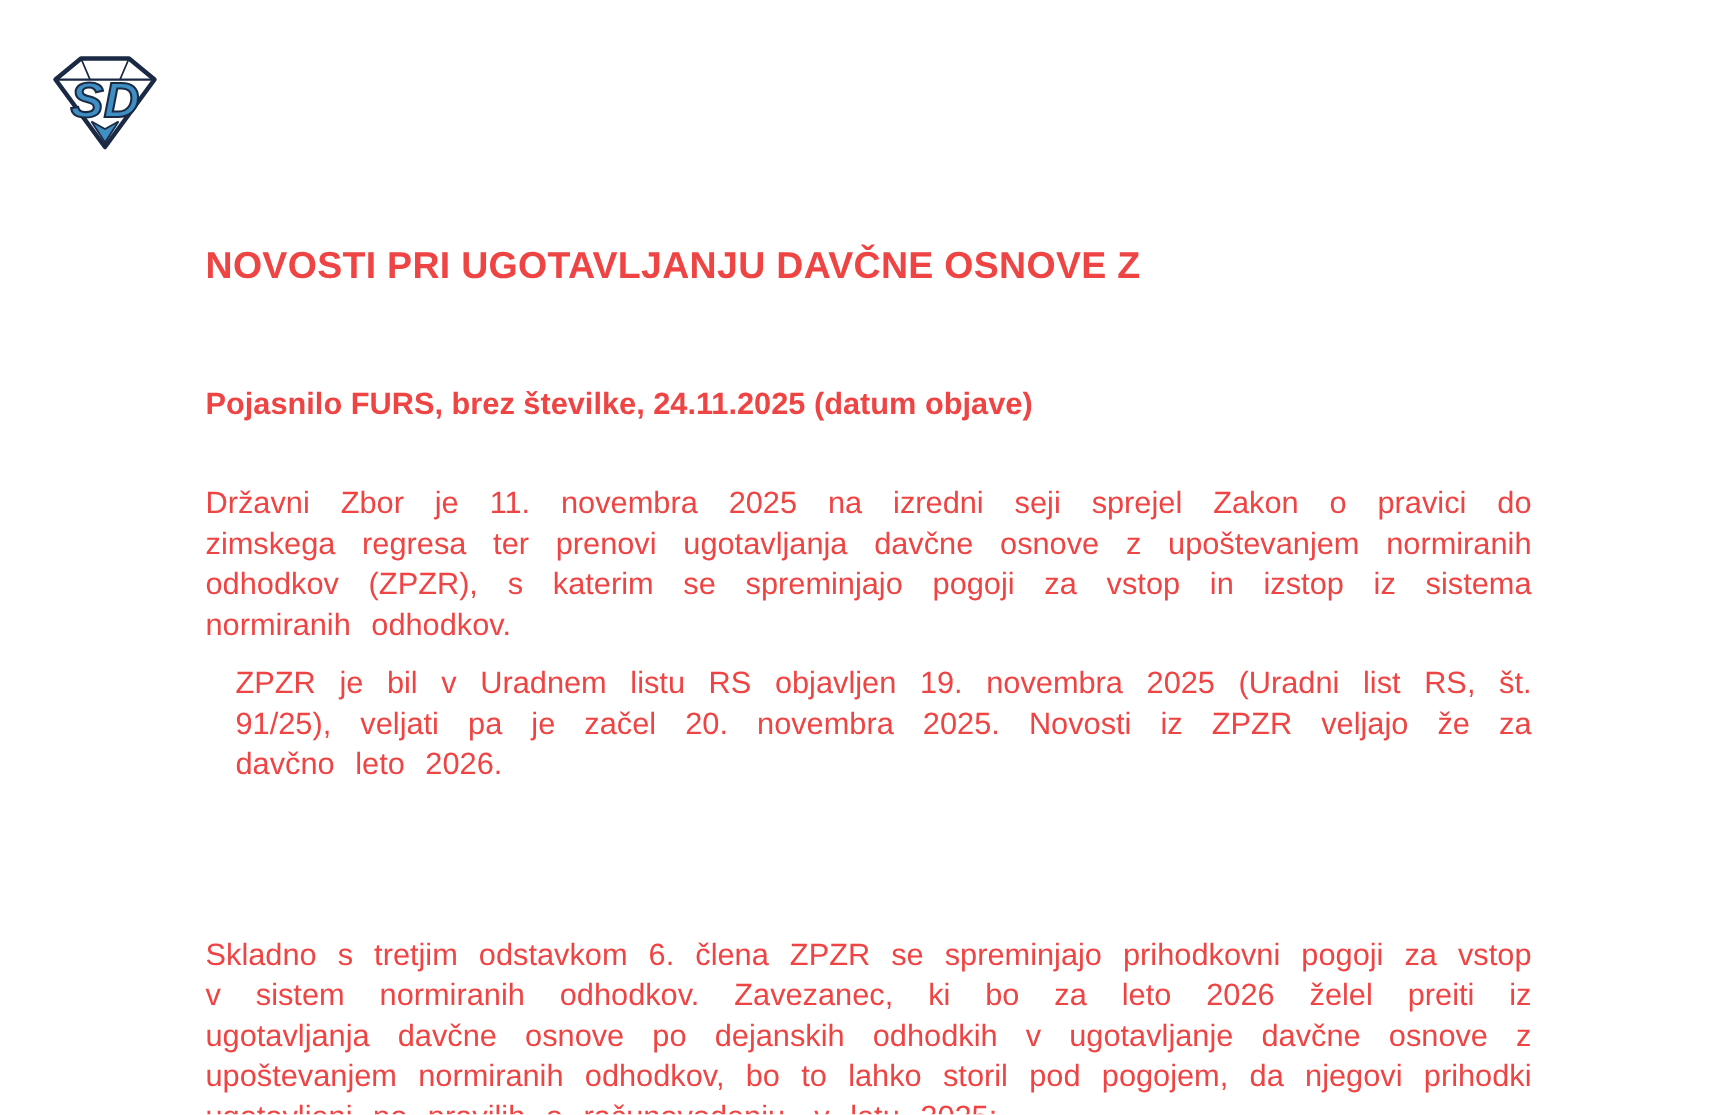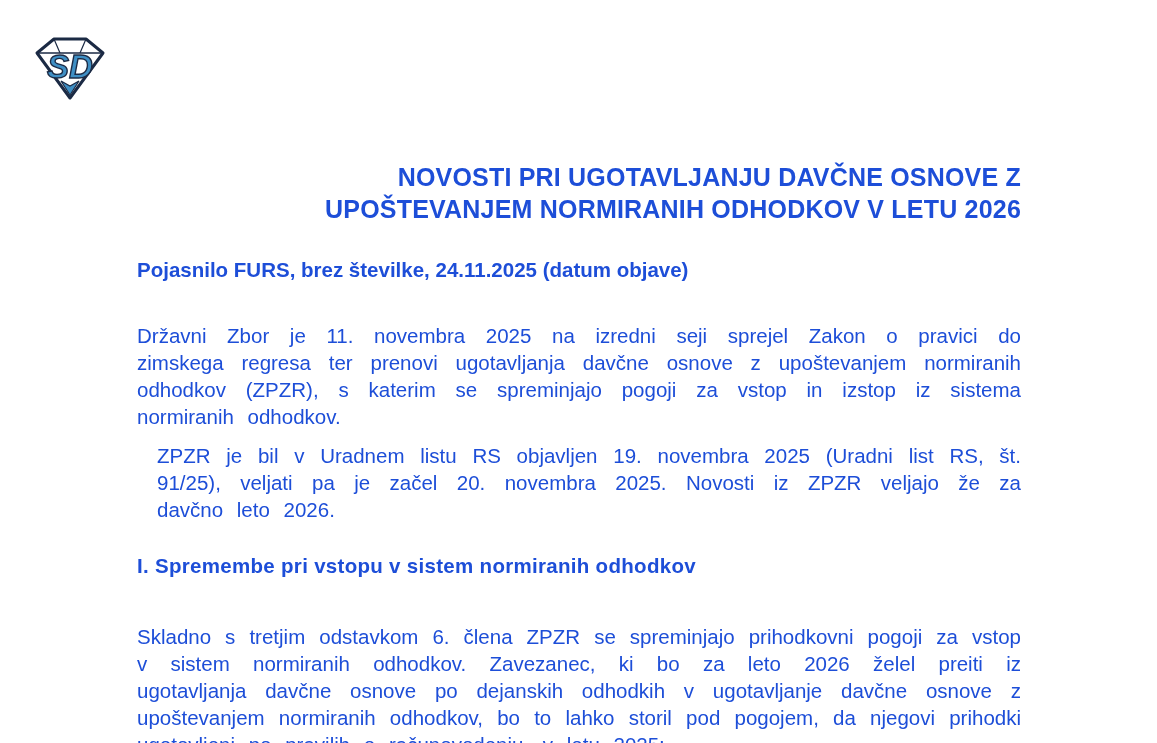--- a/index.html
+++ b/index.html
@@ -7,21 +7,21 @@
     padding: 0;
     background: #ffffff;
   }
   .page {
     position: relative;
     width: 1157px;
     height: 743px;
     background: #ffffff;
     overflow: hidden;
     font-family: "Liberation Sans", sans-serif;
-    color: #1d4ed8;
+    color: #ef4444;
   }
   .logo {
     position: absolute;
     left: 33px;
     top: 36px;
     width: 74px;
     height: 66px;
   }
   .content {
     position: absolute;
@@ -31,21 +31,21 @@
     height: 743px;
   }
   .content > * {
     position: absolute;
     left: 0;
     right: 0;
     margin: 0;
   }
   .title {
     top: 161px;
-    text-align: right;
+    text-align: left;
     font-size: 25px;
     line-height: 32px;
     font-weight: bold;
     letter-spacing: 0.2px;
   }
   .title .tline { display: block; }
   .meta {
     top: 256px;
     font-size: 20.5px;
     line-height: 27px;
@@ -84,27 +84,25 @@
       <path d="M28,45 L37,59 L46,45 L37,50 Z" fill="#3f8fc4" stroke="#1b2a44" stroke-width="1.2"></path>
 
       <text x="37" y="42" text-anchor="middle" font-family="Liberation Sans, sans-serif" font-size="33" font-weight="bold" font-style="italic" fill="#3f8fc4" stroke="#1b2a44" stroke-width="1.4">SD</text>
     </svg>
   </div>
 
   <div class="content">
 
     <h1 class="title">
       <span class="tline">NOVOSTI PRI UGOTAVLJANJU DAVČNE OSNOVE Z</span>
-      <span class="tline">UPOŠTEVANJEM NORMIRANIH ODHODKOV V LETU 2026</span>
     </h1>
 
     <p class="meta">Pojasnilo FURS, brez številke, 24.11.2025 (datum objave)</p>
 
     <p class="body para1">Državni Zbor je 11. novembra 2025 na izredni seji sprejel Zakon o pravici do zimskega regresa ter prenovi ugotavljanja davčne osnove z upoštevanjem normiranih odhodkov (ZPZR), s katerim se spreminjajo pogoji za vstop in izstop iz sistema normiranih odhodkov.</p>
 
     <p class="body para2">ZPZR je bil v Uradnem listu RS objavljen 19. novembra 2025 (Uradni list RS, št. 91/25), veljati pa je začel 20. novembra 2025. Novosti iz ZPZR veljajo že za davčno leto 2026.</p>
 
-    <h2 class="heading">I. Spremembe pri vstopu v sistem normiranih odhodkov</h2>
 
     <p class="body para3">Skladno s tretjim odstavkom 6. člena ZPZR se spreminjajo prihodkovni pogoji za vstop v sistem normiranih odhodkov. Zavezanec, ki bo za leto 2026 želel preiti iz ugotavljanja davčne osnove po dejanskih odhodkih v ugotavljanje davčne osnove z upoštevanjem normiranih odhodkov, bo to lahko storil pod pogojem, da njegovi prihodki ugotovljeni po pravilih o računovodenju, v letu 2025:</p>
 
   </div>
 </div>
 
 </body></html>

